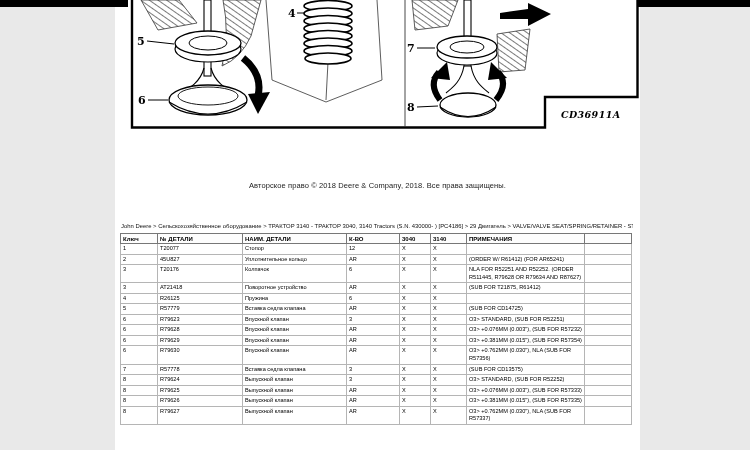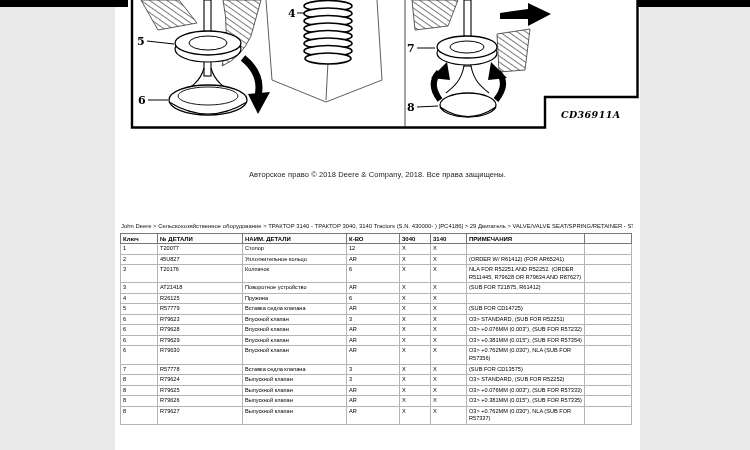--- a/index.html
+++ b/index.html
@@ -8,21 +8,21 @@
     background:#e9e9e9;
     font-family:"Liberation Sans", sans-serif;
     -webkit-font-smoothing:antialiased;
   }
   .page{position:absolute;left:115px;top:0;width:525px;height:450px;background:#ffffff;}
   .topbar{position:absolute;top:0;height:7px;background:#000;}
   .topbar.left{left:0;width:128px;}
   .topbar.right{left:543px;width:207px;}
   .diagram-wrap{position:absolute;left:130px;top:0;width:510px;height:133px;}
   .copyright{
-    position:absolute;left:115px;top:170px;width:525px;
+    position:absolute;left:115px;top:181px;width:525px;
     text-align:center;font-size:7.5px;color:#1c1c1c;letter-spacing:.1px;
   }
   .breadcrumb{
     position:absolute;left:121px;top:223px;width:512px;
     font-size:5.9px;color:#111;white-space:nowrap;overflow:hidden;
   }
   table.parts{
     position:absolute;left:120px;top:233px;width:511px;
     border-collapse:collapse;table-layout:fixed;
     font-size:5.6px;color:#000;

